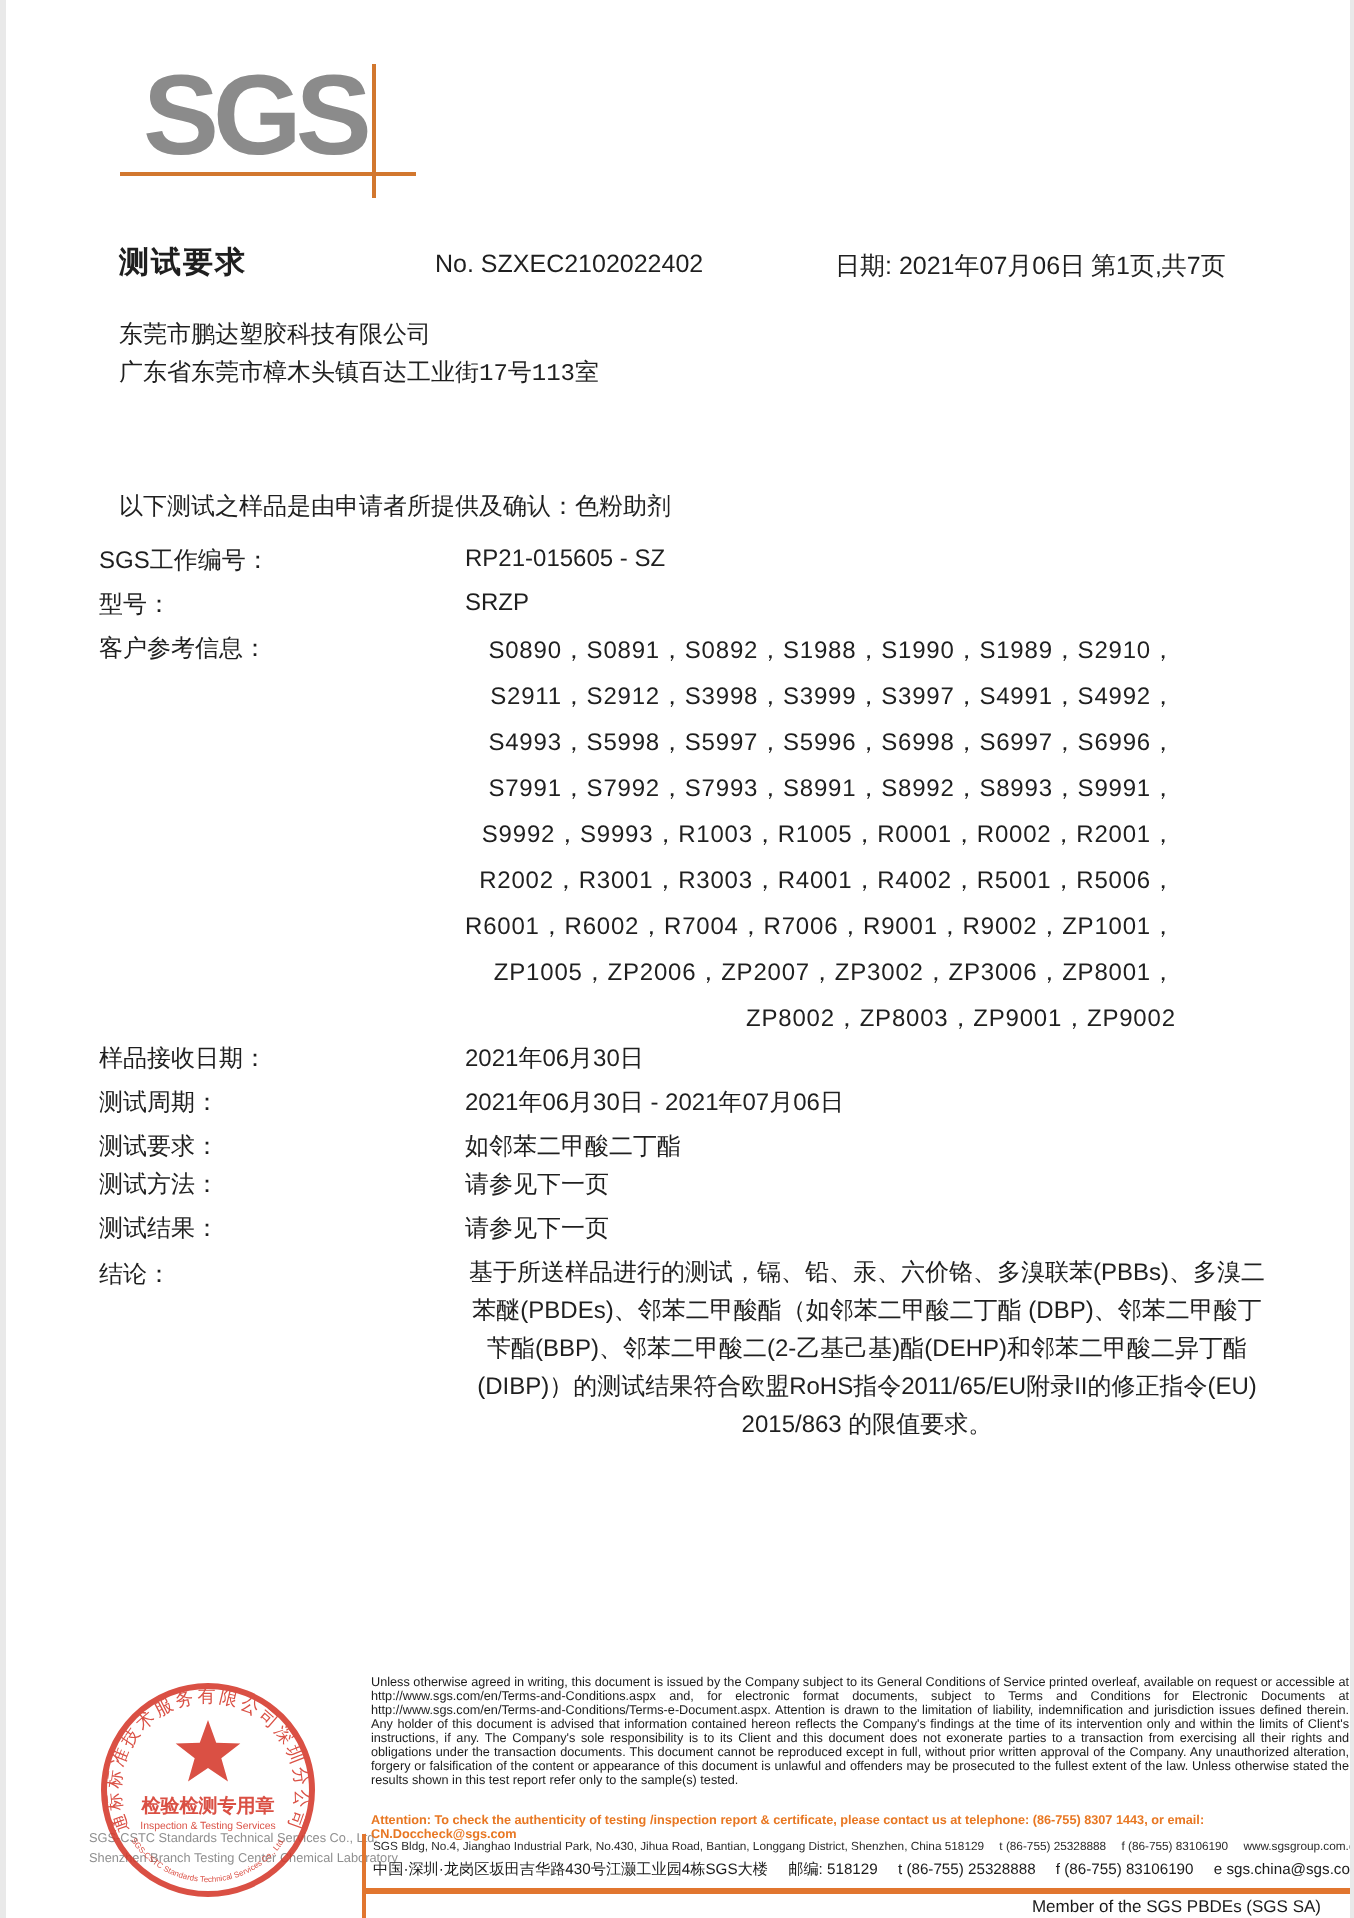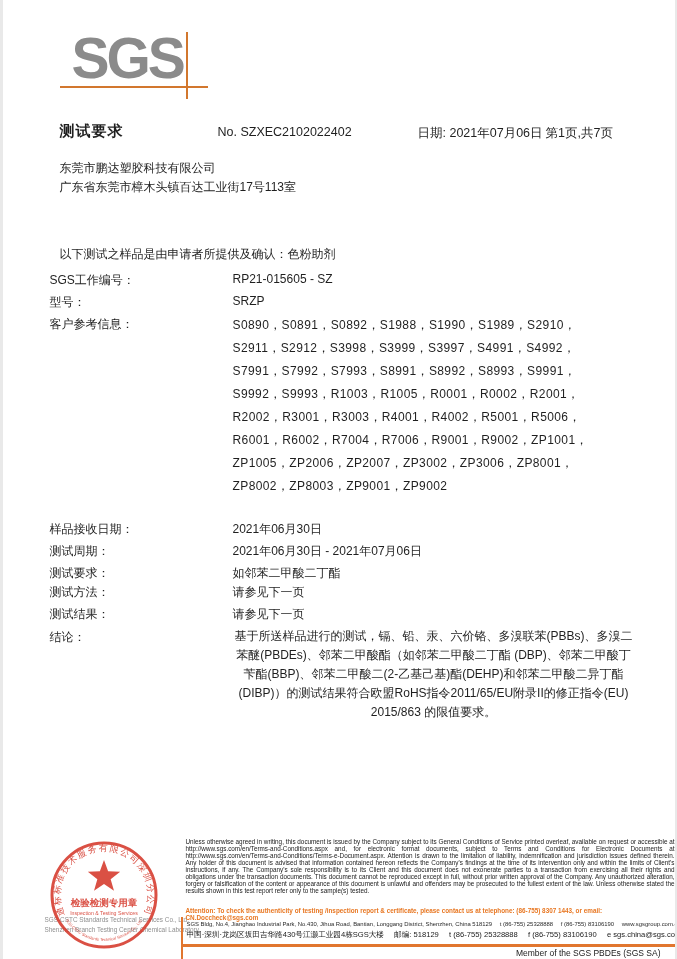--- a/index.html
+++ b/index.html
@@ -4,34 +4,34 @@
 <style>
   html,body { margin:0; padding:0; background:#e9e9e9; }
   .page {
     position:relative; width:672px; height:959px; margin:0 auto;
     background:#ffffff; overflow:hidden;
     font-family:"Liberation Sans","DejaVu Sans",sans-serif;
     color:#1f1f1f;
     -webkit-font-smoothing:antialiased;
   }
   .abs { position:absolute; }
-  .txt { font-size:12px; line-height:1.25; white-space:nowrap; }
+  .txt { font-size:12px; line-height:1.25; white-space:nowrap;font-family:Liberation Mono, monospace; }
   .logo-text {
     position:absolute; left:69px; top:30px;
     font-size:57px; font-weight:bold; letter-spacing:-3px;
     color:#8b8b8b; line-height:1;
   }
   .crop-h { position:absolute; left:57px; top:86px; width:148px; height:2px; background:#d2772e; }
   .crop-v { position:absolute; left:183px; top:32px; width:2px; height:67px; background:#d2772e; }
   .title { position:absolute; left:57px; top:122px; font-size:15px; font-weight:bold; letter-spacing:1px; white-space:nowrap; }
   .hdr { position:absolute; top:125px; font-size:12.5px; white-space:nowrap; }
   .lbl { position:absolute; left:47px; font-size:12px; white-space:nowrap; }
   .val { position:absolute; left:230px; font-size:12px; white-space:nowrap; }
   .ref-lines { position:absolute; left:230px; top:314px; font-size:12px; }
-  .ref-lines div { height:23px; line-height:23px; letter-spacing:0.4px; white-space:nowrap; }
+  .ref-lines div { height:23px; line-height:23px; letter-spacing:0.4px; white-space:nowrap;text-align:right; }
   .conclusion-val {
     position:absolute; left:230px; top:627px; width:402px;
     font-size:12px; line-height:19px; white-space:normal; text-align:center;
   }
   
   .co-gray { position:absolute; left:42px; font-size:6.4px; color:#8f8f8f; white-space:nowrap; }
   .legal {
     position:absolute; left:183px; top:838px; width:489px;
     font-size:6.35px; line-height:7px; text-align:justify; color:#1b1b1b;
   }
@@ -70,20 +70,21 @@
   <div class="lbl" style="top:272px">SGS工作编号：</div>
   <div class="val" style="top:272px">RP21-015605 - SZ</div>
 
   <div class="lbl" style="top:294px">型号：</div>
   <div class="val" style="top:294px">SRZP</div>
 
   <div class="lbl" style="top:316px">客户参考信息：</div>
   <div class="ref-lines">
     <div>S0890，S0891，S0892，S1988，S1990，S1989，S2910，</div>
     <div>S2911，S2912，S3998，S3999，S3997，S4991，S4992，</div>
+    <div>S4993，S5998，S5997，S5996，S6998，S6997，S6996，</div>
     <div>S7991，S7992，S7993，S8991，S8992，S8993，S9991，</div>
     <div>S9992，S9993，R1003，R1005，R0001，R0002，R2001，</div>
     <div>R2002，R3001，R3003，R4001，R4002，R5001，R5006，</div>
     <div>R6001，R6002，R7004，R7006，R9001，R9002，ZP1001，</div>
     <div>ZP1005，ZP2006，ZP2007，ZP3002，ZP3006，ZP8001，</div>
     <div>ZP8002，ZP8003，ZP9001，ZP9002</div>
   </div>
 
   <div class="lbl" style="top:521px">样品接收日期：</div>
   <div class="val" style="top:521px">2021年06月30日</div>

